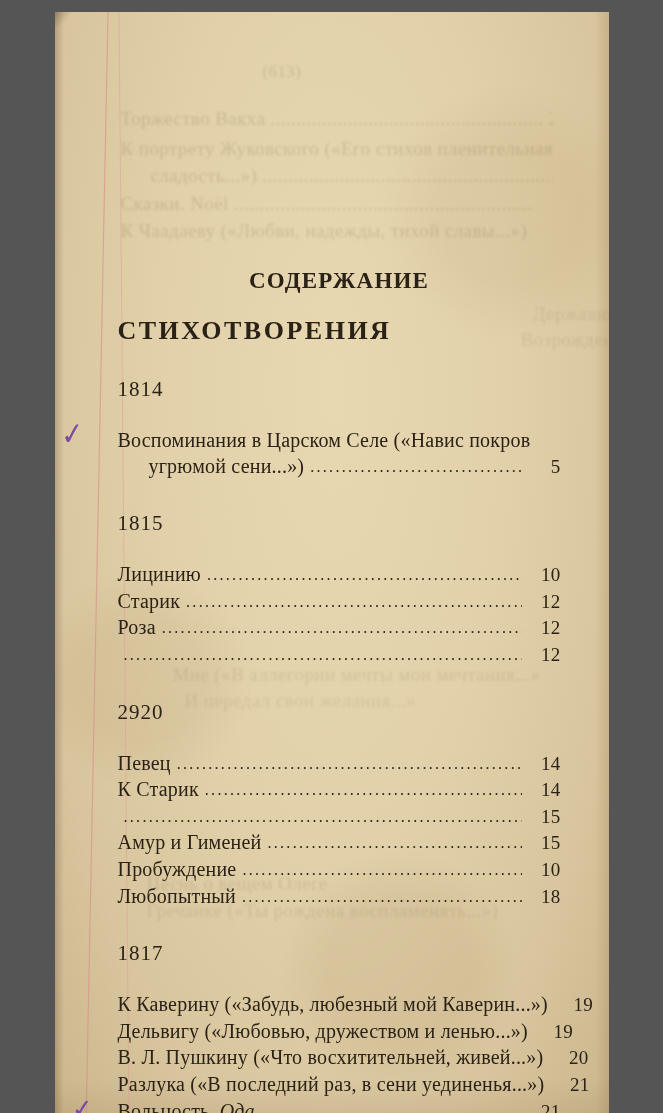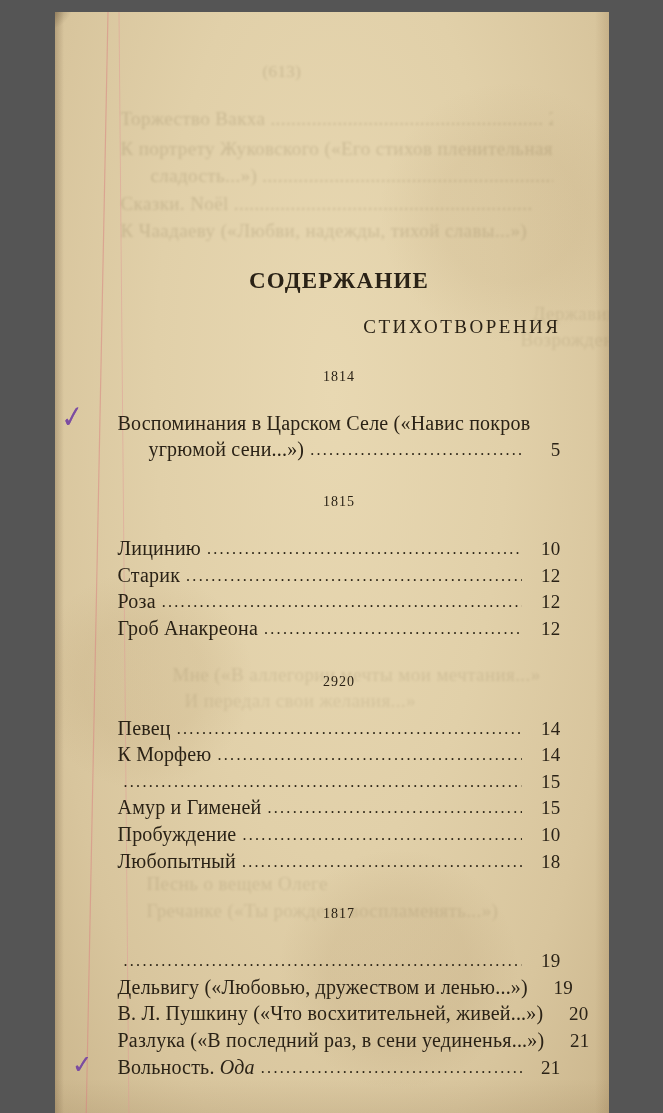--- a/index.html
+++ b/index.html
@@ -43,26 +43,26 @@
   .g12{top:888px;left:92px;right:70px;opacity:.15;}
   
   .redlines{position:absolute;inset:0;pointer-events:none;}
   
   .content{position:absolute;top:256px;left:63px;right:48px;}
   .title{
     margin:0;text-align:center;
     font-size:23px;font-weight:700;letter-spacing:1.2px;
   }
   .subtitle{
-    margin:22px 0 0;text-align:right;
-    font-size:19px;font-weight:400;letter-spacing:2.5px;
+    margin:22px 0 0;text-align:left;
+    font-size:26px;font-weight:700;letter-spacing:2.5px;
   }
   .year{
-    margin:31px 0 26px;text-align:center;
-    font-size:14px;font-weight:400;letter-spacing:1px;
+    margin:31px 0 26px;
+    font-size:21px;font-weight:400;letter-spacing:1px;
   }
   .entries{font-size:20px;}
   .entry{
     position:relative;
     display:flex;align-items:baseline;
     line-height:25.6px;
     letter-spacing:.2px;
   }
   .t{white-space:nowrap;}
   .it{white-space:nowrap;font-style:italic;padding-left:5px;}
@@ -154,38 +154,37 @@
     <span class="pg">12</span>
   </div>
 
   <div class="entry">
     <span class="t">Роза</span>
     <span class="dots"></span>
     <span class="pg">12</span>
   </div>
 
   <div class="entry">
-    <span class="t">Гроб Анакреона</span>
     <span class="dots"></span>
     <span class="pg">12</span>
   </div>
 </div>
   </section>
 
   <section class="toc-section">
     <h3 class="year">2920</h3>
     <div class="entries">
   <div class="entry">
     <span class="t">Певец</span>
     <span class="dots"></span>
     <span class="pg">14</span>
   </div>
 
   <div class="entry">
-    <span class="t">К Морфею</span>
+    <span class="t">К Старик</span>
     <span class="dots"></span>
     <span class="pg">14</span>
   </div>
 
   <div class="entry">
     <span class="dots"></span>
     <span class="pg">15</span>
   </div>
 
   <div class="entry">
@@ -206,20 +205,21 @@
     <span class="dots"></span>
     <span class="pg">18</span>
   </div>
 </div>
   </section>
 
   <section class="toc-section">
     <h3 class="year">1817</h3>
     <div class="entries">
   <div class="entry">
+    <span class="t">К Каверину («Забудь, любезный мой Каверин...»)</span>
     <span class="dots"></span>
     <span class="pg">19</span>
   </div>
 
   <div class="entry">
     <span class="t">Дельвигу («Любовью, дружеством и ленью...»)</span>
     <span class="dots"></span>
     <span class="pg">19</span>
   </div>
 

